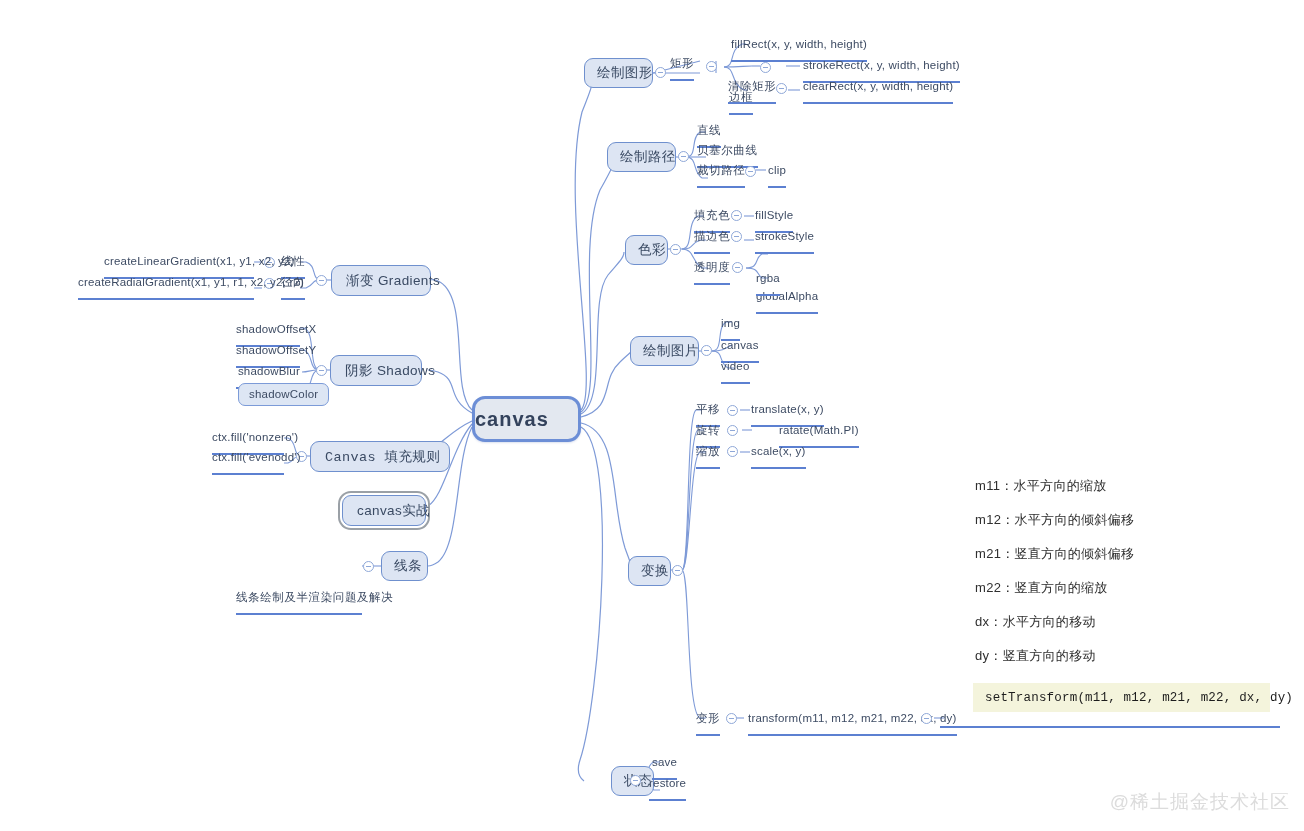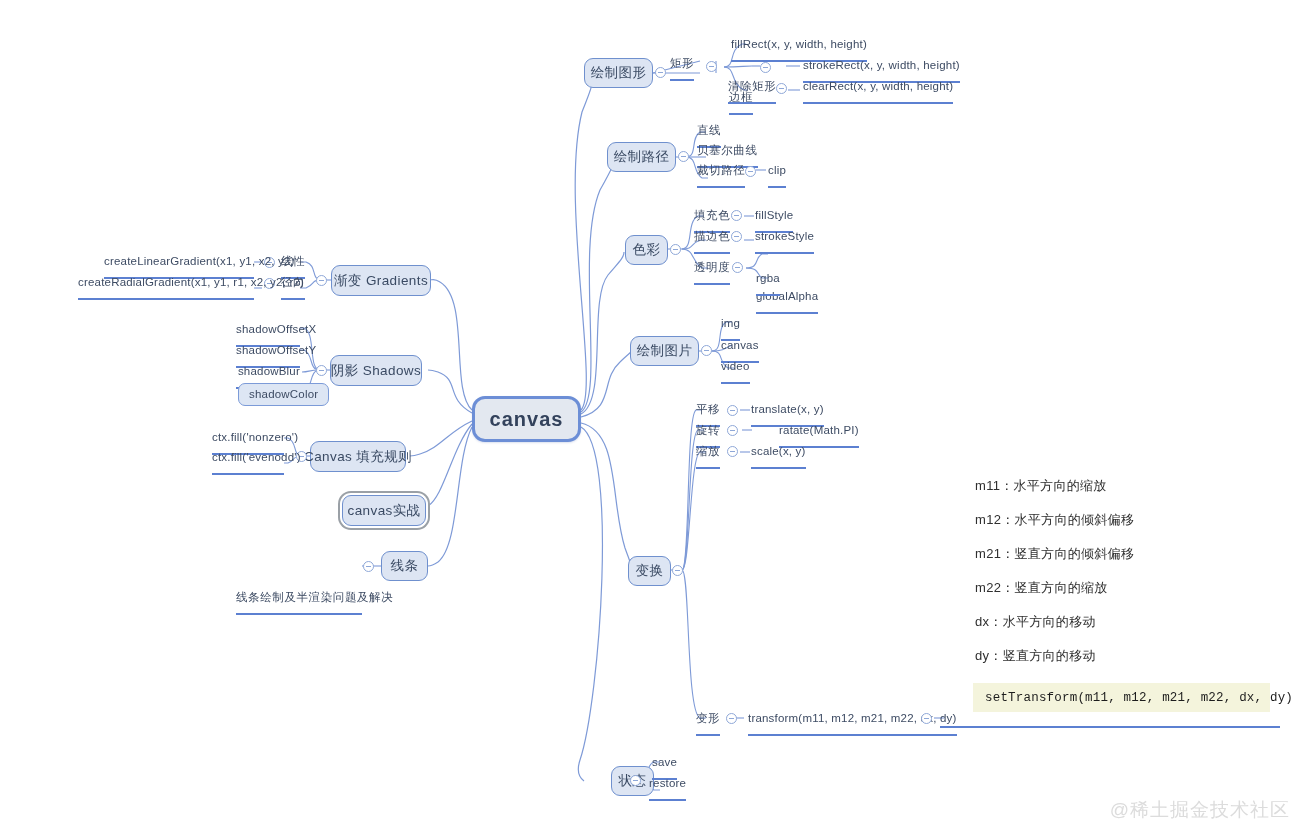--- a/index.html
+++ b/index.html
@@ -12,21 +12,21 @@
   svg.links{position:absolute;left:0;top:0;width:1304px;height:831px;pointer-events:none;}
 
   
   .node{
     position:absolute;
     box-sizing:border-box;
     background:#dde5f3;
     border:1.5px solid #6f90ce;
     border-radius:9px;
     color:#3a4a63;
-    display:flex;align-items:center;justify-content:center;
+    display:flex;align-items:center;
     white-space:nowrap;
     letter-spacing:.4px;
   }
   .node.root{
     background:#e3e8f0;
     border:3px solid #6c8ed6;
     border-radius:13px;
     color:#33425c;
     font-size:20px;
     font-weight:700;
@@ -86,21 +86,21 @@
   }
   .codebox span{
     font-family:"Liberation Mono","DejaVu Sans Mono",monospace;
     font-size:12.5px;color:#1d1d1d;letter-spacing:.2px;white-space:nowrap;
   }
   .codeline{
     position:absolute;left:940px;top:726px;width:340px;height:2px;background:#5c80d1;
   }
 
   .watermark{
-    position:absolute;right:14px;bottom:8px;
+    position:absolute;right:14px;bottom:16px;
     font-size:19px;color:#dcdcdc;letter-spacing:1px;white-space:nowrap;
   }
 </style>
 </head>
 <body>
 
 <div id="map">
 
   <svg class="links" viewBox="0 0 1304 831">
     <g fill="none" stroke="#7e9ad7" stroke-width="1.2">
@@ -358,21 +358,21 @@
   <div class="topic right" style="left:236px;top:343px;width:64px;">
     <span>shadowOffsetY</span>
   </div>
   <div class="topic right" style="left:236px;top:364px;width:64px;">
     <span>shadowBlur</span>
   </div>
   <div class="topic hl" style="left:238px;top:383px;">
     <span>shadowColor</span>
   </div>
 
-  <div class="node wide" style="left:310px;top:441px;width:96px;">
+  <div class="node wide" style="left:310px;top:441px;width:140px;font-family:Liberation Mono, monospace;">
     <span>Canvas 填充规则</span>
   </div>
   <div class="toggle" style="left:296px;top:451px;"></div>
   <div class="topic right" style="left:212px;top:430px;width:72px;">
     <span>ctx.fill('nonzero')</span>
   </div>
   <div class="topic right" style="left:212px;top:450px;width:72px;">
     <span>ctx.fill('evenodd')</span>
   </div>
 

